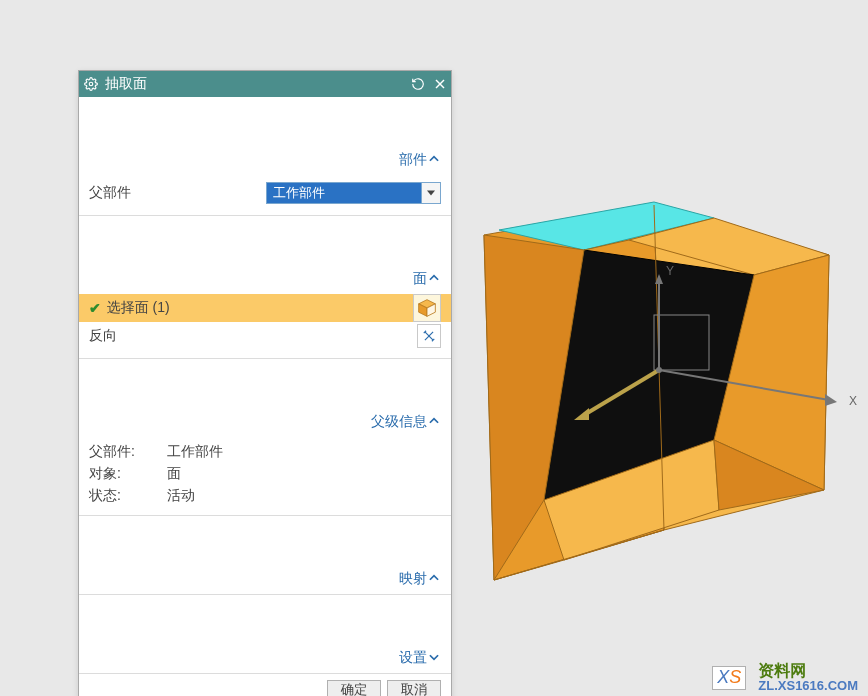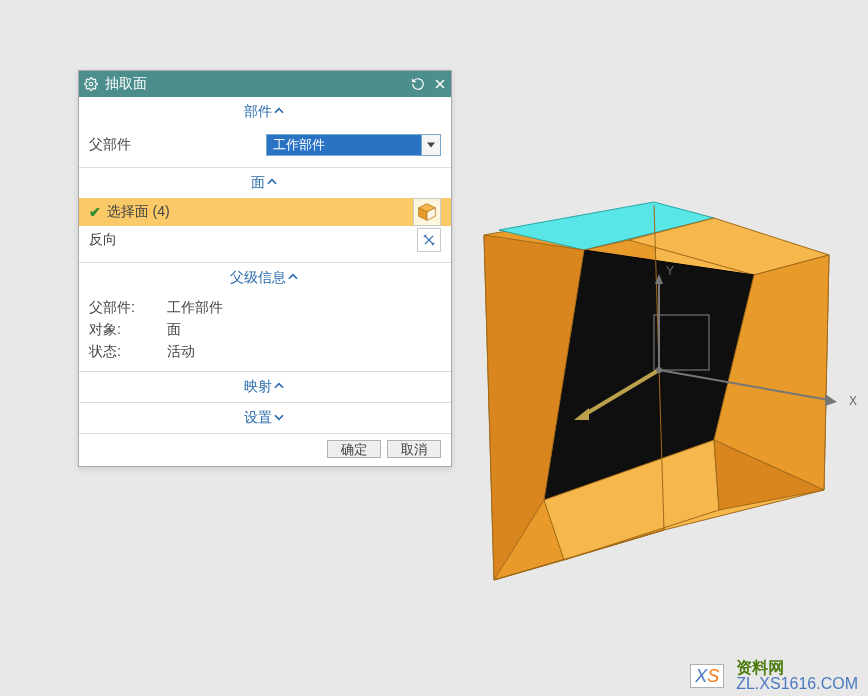--- a/index.html
+++ b/index.html
@@ -53,24 +53,25 @@
   }
   .titlebar .tb-btn svg { display:block; }
 
   .section {
     border-bottom: 1px solid #dcdcdc;
   }
   .section-header {
     height: 30px;
     display: flex;
     align-items: center;
-    justify-content: center;
+    justify-content: flex-end;
     padding: 0 10px;
     color: #2a6cac;
     cursor: pointer;
+    margin-top: 48px;
   }
   .section-header .caret {
     color: #2a6cac;
   }
   .section-body {
     padding: 4px 10px 8px 10px;
   }
 
   .row {
     display: flex;
@@ -237,21 +238,22 @@
     flex-direction: column;
     line-height: 1;
   }
   .watermark .txt .cn {
     color: #4d7c0f;
     font-size: 16px;
     font-weight: bold;
   }
   .watermark .txt .url {
     color: #4b7ac0;
-    font-size: 16px;
+    font-size: 13px;
+    font-weight: bold;
   }
 </style>
 </head>
 <body>
 
 <div class="dialog">
 
   <div class="titlebar">
     <div class="gear">
       <svg width="14" height="14" viewBox="0 0 24 24" fill="none" stroke="#fff" stroke-width="2">
@@ -303,21 +305,21 @@
       <span>面</span>
       <span class="caret">
         <svg width="14" height="14" viewBox="0 0 24 24" fill="none" stroke="#2a6cac" stroke-width="3">
             <polyline points="5 15 12 8 19 15"></polyline>
           </svg>
       </span>
     </div>
     <div class="section-body" style="padding-left:10px;padding-right:10px;padding-top:0;">
       <div class="face-select-row">
         <span class="check">✔</span>
-        <span class="lbl">选择面 (4)</span>
+        <span class="lbl">选择面 (1)</span>
         <div class="cube-btn">
           <svg width="20" height="20" viewBox="0 0 24 24">
             <polygon points="12,2 22,7 12,12 2,7" fill="#f6b84c" stroke="#b97b1f"></polygon>
             <polygon points="2,7 12,12 12,22 2,17" fill="#e89a2a" stroke="#b97b1f"></polygon>
             <polygon points="22,7 12,12 12,22 22,17" fill="#fef6e4" stroke="#b97b1f"></polygon>
           </svg>
         </div>
       </div>
       <div class="row">
         <span class="label">反向</span>

